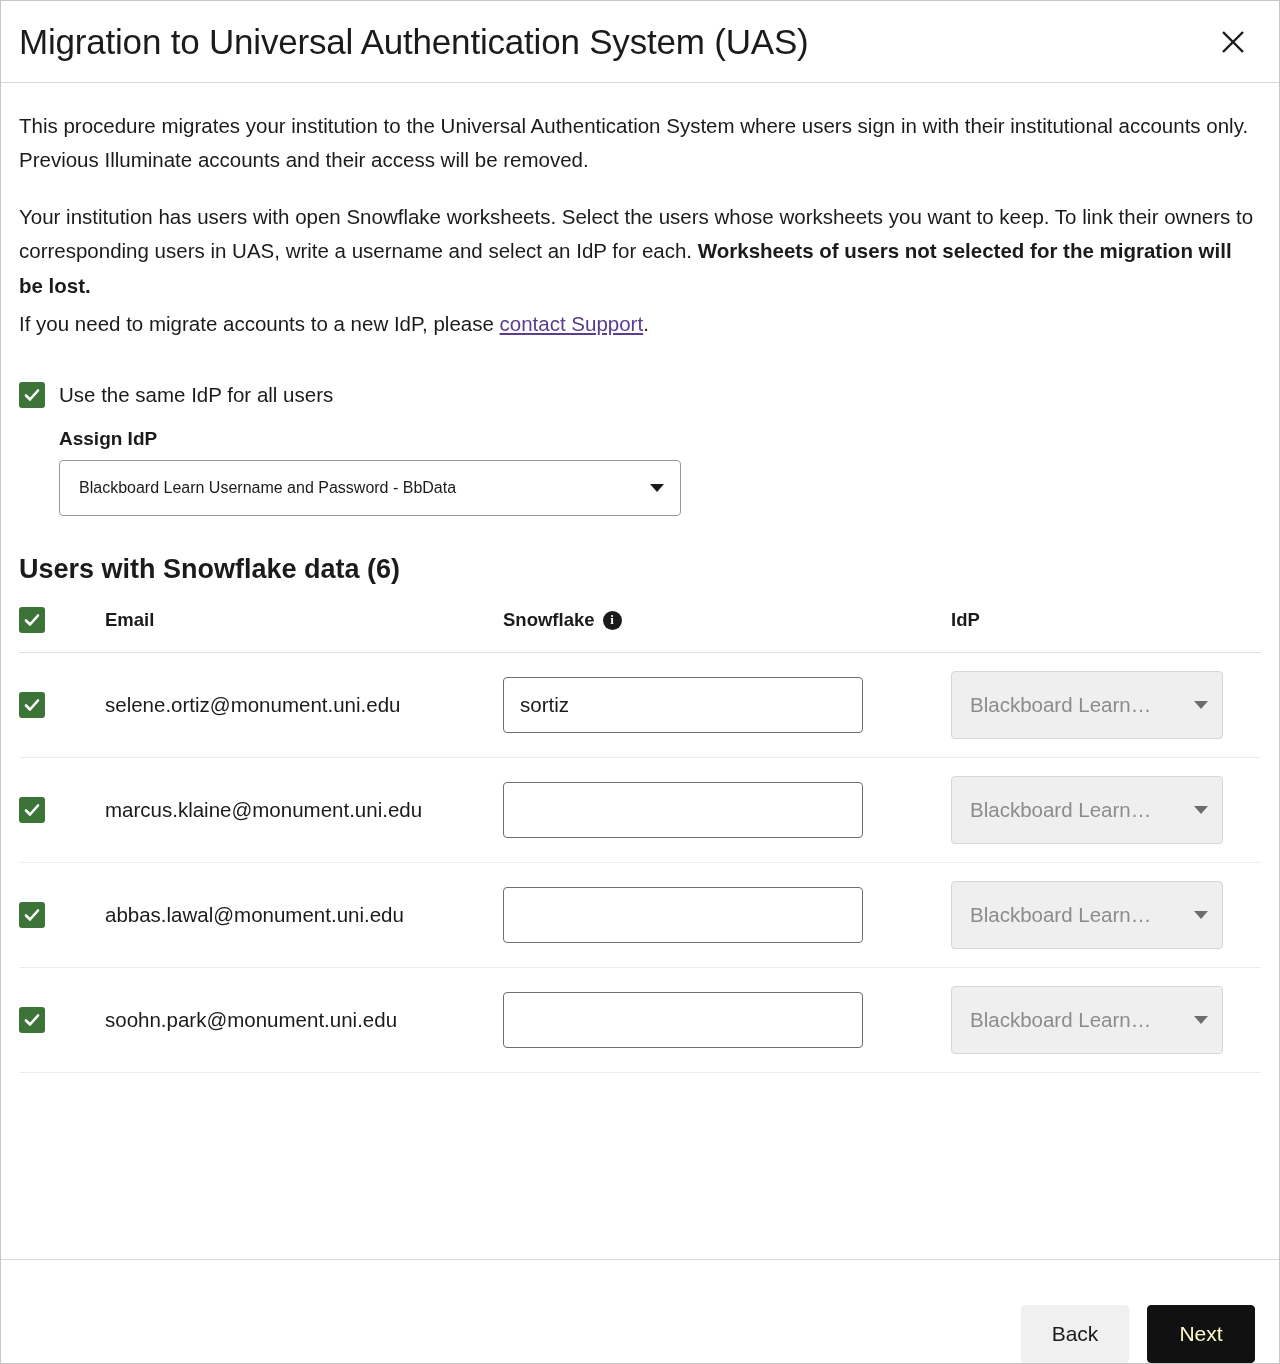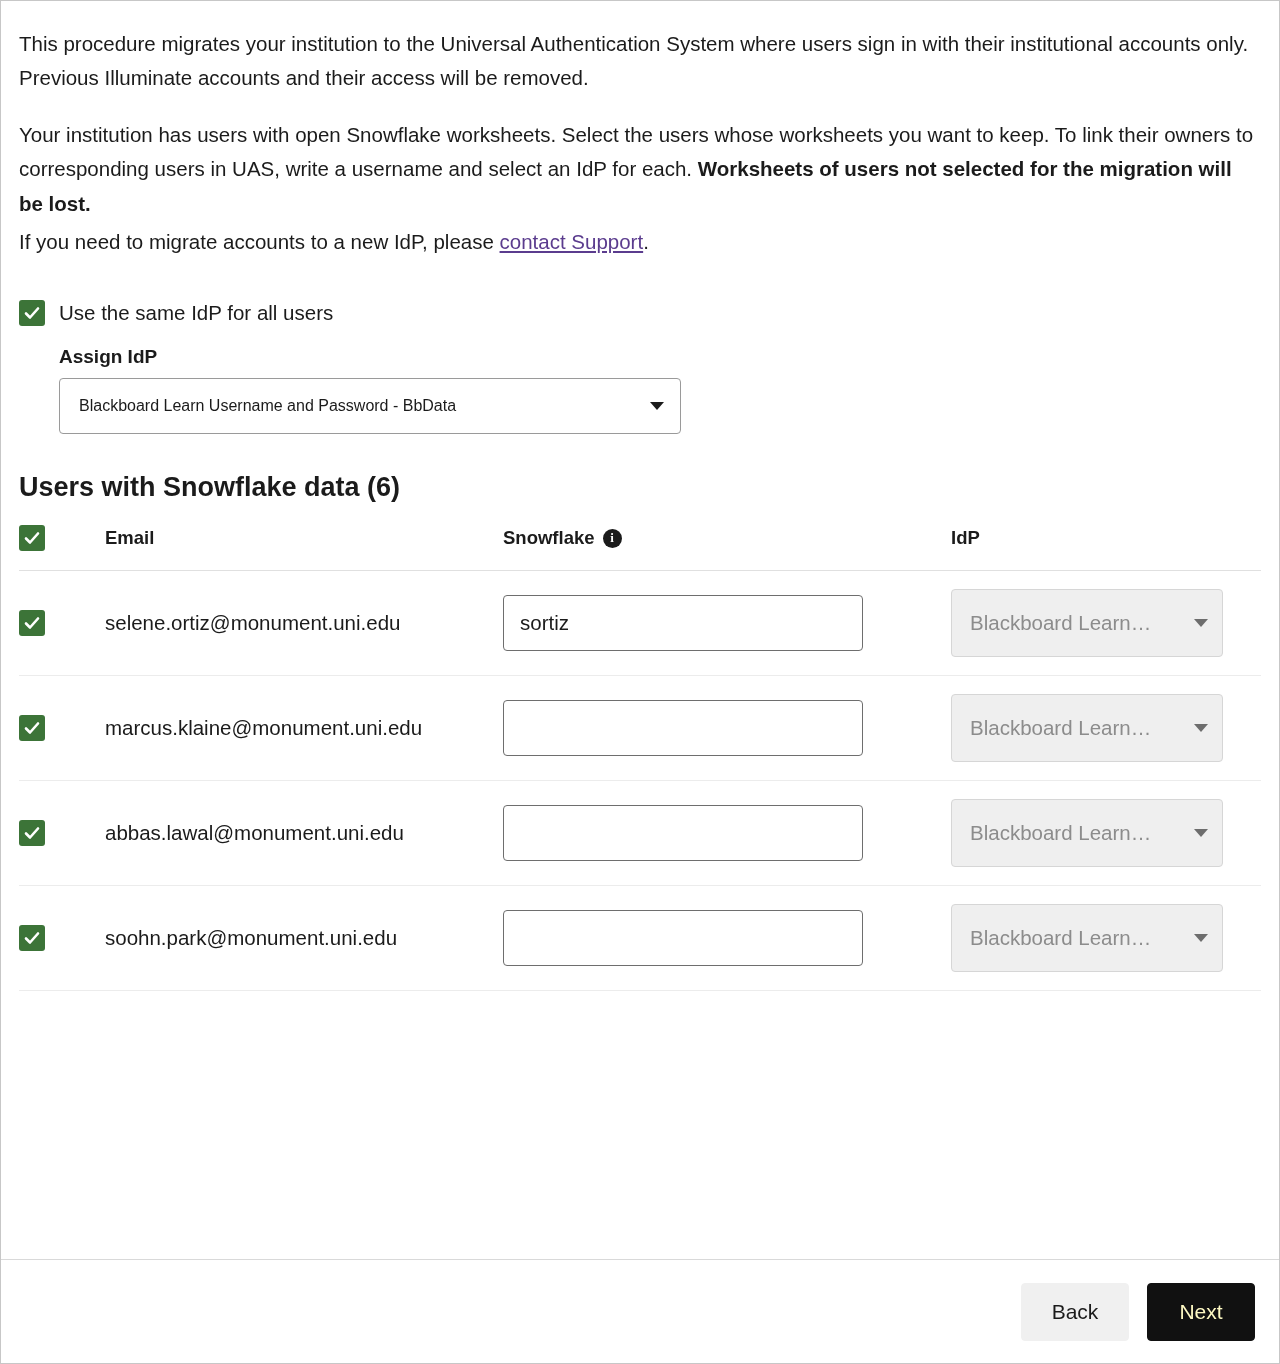--- a/index.html
+++ b/index.html
@@ -229,21 +229,21 @@
   }
 
   
   .modal-footer {
     flex: 0 0 auto;
     height: 104px;
     box-sizing: border-box;
     border-top: 1px solid #d9d9d9;
     background: #fff;
     display: flex;
-    align-items: center;
+    align-items: flex-end;
     justify-content: flex-end;
     gap: 18px;
     padding: 0 24px;
   }
   .btn {
     min-width: 108px;
     height: 58px;
     border-radius: 4px;
     font-size: 21px;
     display: inline-flex;
@@ -263,20 +263,29 @@
     background: #111111;
     color: #fef9c3;
     border: 1px solid #111111;
   }
 </style>
 </head>
 <body>
 
 <div class="modal">
 
+  <div class="modal-header">
+    <div class="modal-title">Migration to Universal Authentication System (UAS)</div>
+    <div class="close-btn">
+      <svg width="30" height="30" viewBox="0 0 30 30" aria-hidden="true">
+        <line x1="5" y1="5" x2="25" y2="25" stroke="#1b1b1b" stroke-width="2.4"></line>
+        <line x1="25" y1="5" x2="5" y2="25" stroke="#1b1b1b" stroke-width="2.4"></line>
+      </svg>
+    </div>
+  </div>
 
   <div class="modal-body">
 
     <p class="intro">This procedure migrates your institution to the Universal Authentication System where users sign in with their institutional accounts only. Previous Illuminate accounts and their access will be removed.</p>
 
     <p class="intro second"><span>Your institution has users with open Snowflake worksheets. Select the users whose worksheets you want to keep. To link their owners to corresponding users in UAS, write a username and select an IdP for each. </span><b>Worksheets of users not selected for the migration will be lost.</b></p>
 
     <p class="support-line"><span>If you need to migrate accounts to a new IdP, please </span><a class="support-link" href="#">contact Support</a><span>.</span></p>
 
     <div class="same-idp-row">

